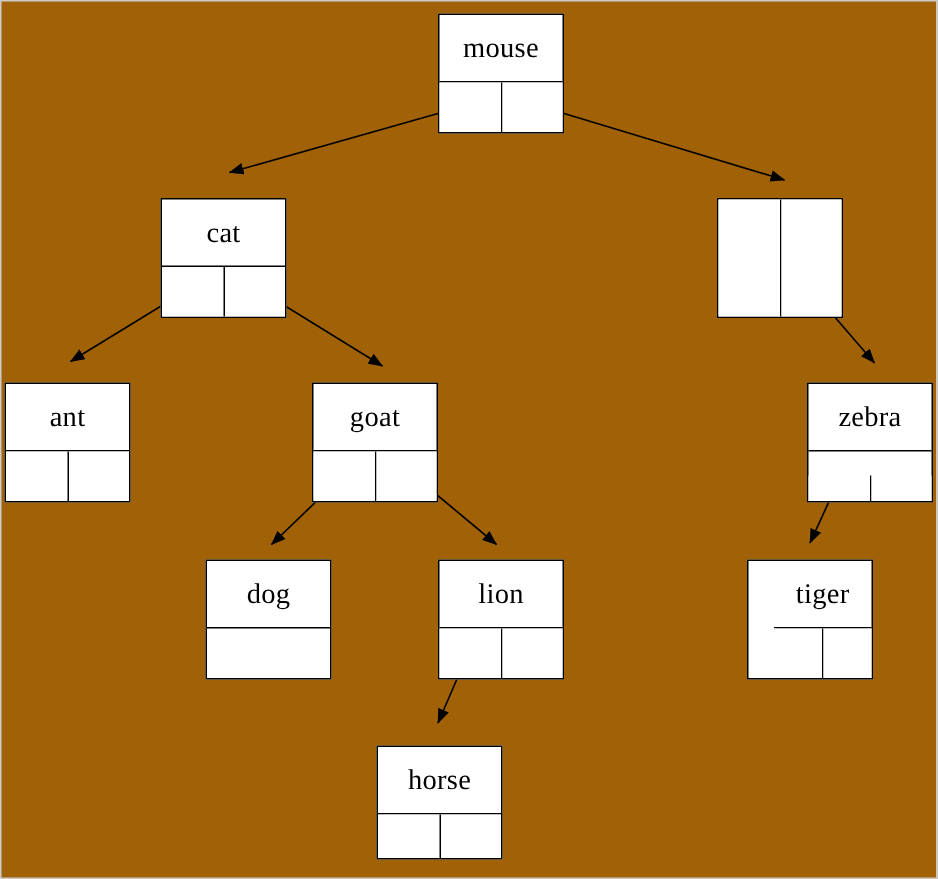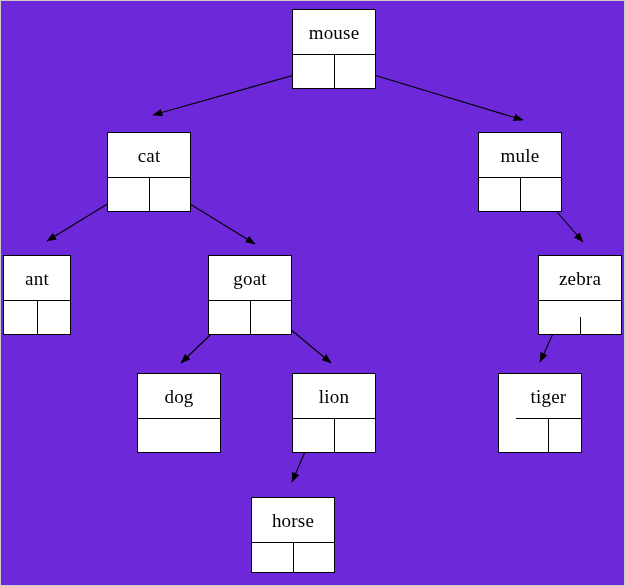--- a/index.html
+++ b/index.html
@@ -4,21 +4,21 @@
 <style>
   html, body {
     margin: 0;
     padding: 0;
     background: #ffffff;
   }
   #canvas {
     position: relative;
     width: 625px;
     height: 586px;
-    background: #6d28d9;
+    background: #a16207;
     border: 1px solid #cccccc;
     box-sizing: border-box;
     overflow: hidden;
     font-family: "Liberation Serif", "DejaVu Serif", serif;
   }
   #edge-layer {
     position: absolute;
     left: 0;
     top: 0;
     width: 625px;
@@ -91,27 +91,26 @@
         </div>
       </div>
       <div class="node" style="left: 106px; top: 131px; width: 84px; height: 80px;">
         <div class="node-label" style="flex-basis: 44px;">cat</div>
         <div class="node-pointers">
           <div class="ptr-cell left"></div>
           <div class="ptr-cell right"></div>
         </div>
       </div>
       <div class="node" style="left: 477px; top: 131px; width: 84px; height: 80px;">
-        <div class="node-label" style="flex-basis: 44px;">mule</div>
         <div class="node-pointers">
           <div class="ptr-cell left"></div>
           <div class="ptr-cell right"></div>
         </div>
       </div>
-      <div class="node" style="left: 2px; top: 254px; width: 68px; height: 80px;">
+      <div class="node" style="left: 2px; top: 254px; width: 84px; height: 80px;">
         <div class="node-label" style="flex-basis: 44px;">ant</div>
         <div class="node-pointers">
           <div class="ptr-cell left"></div>
           <div class="ptr-cell right"></div>
         </div>
       </div>
       <div class="node" style="left: 207px; top: 254px; width: 84px; height: 80px;">
         <div class="node-label" style="flex-basis: 44px;">goat</div>
         <div class="node-pointers">
           <div class="ptr-cell left"></div>

